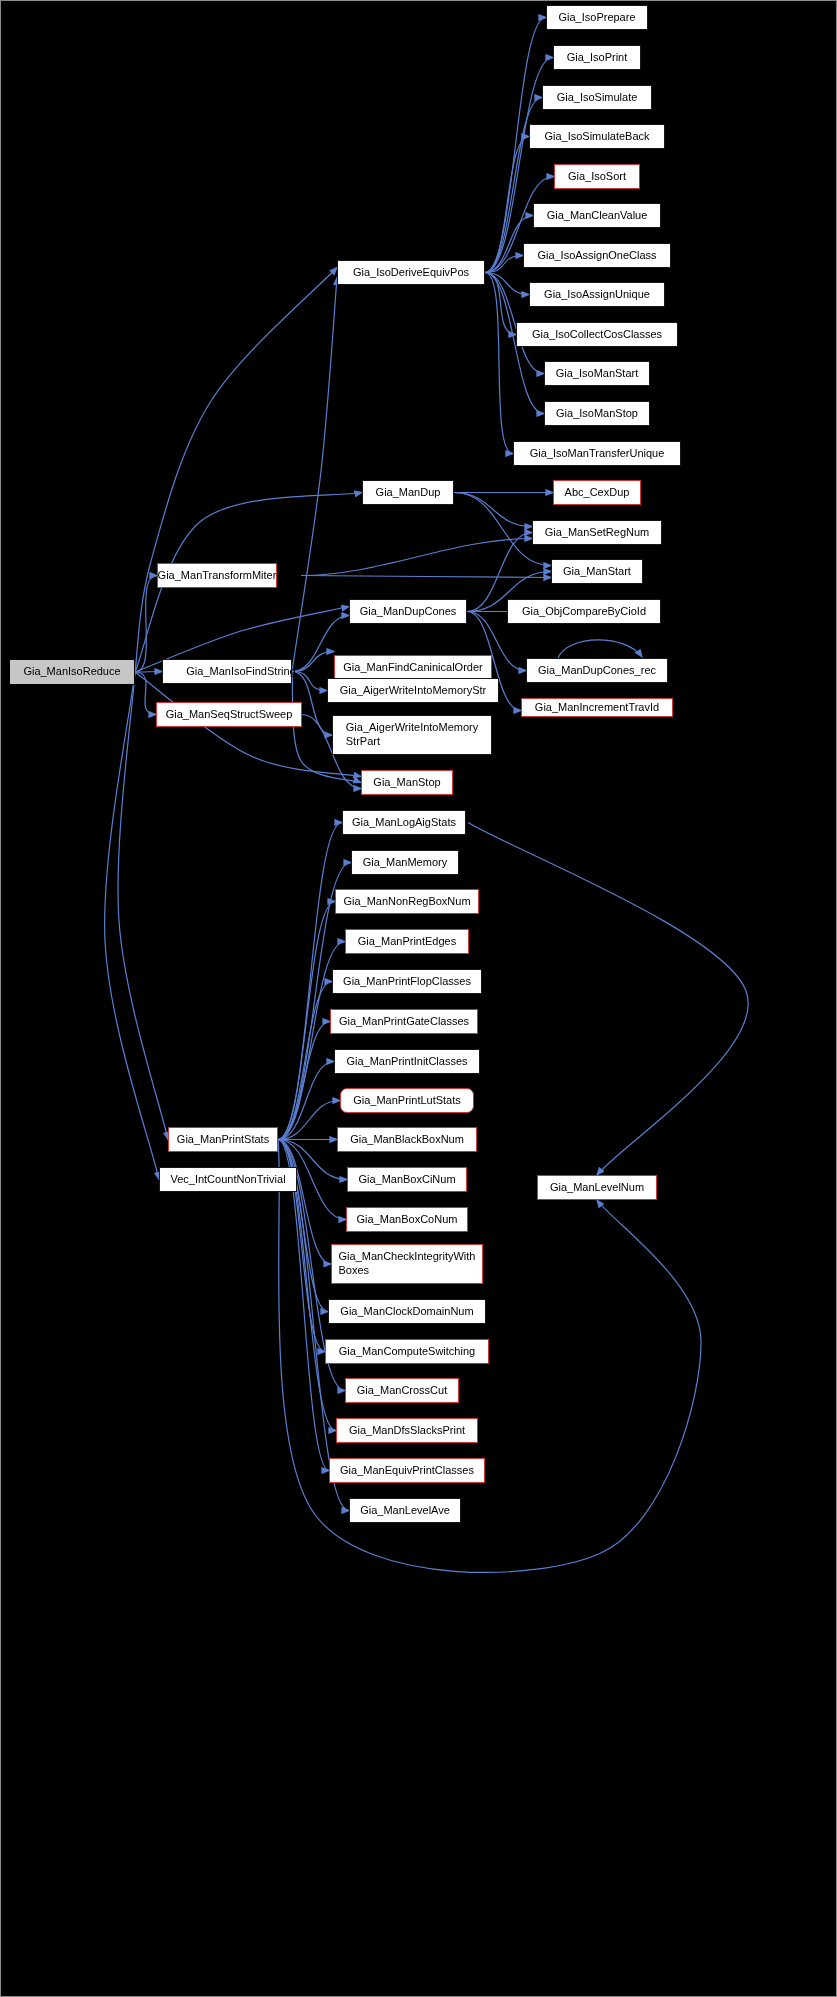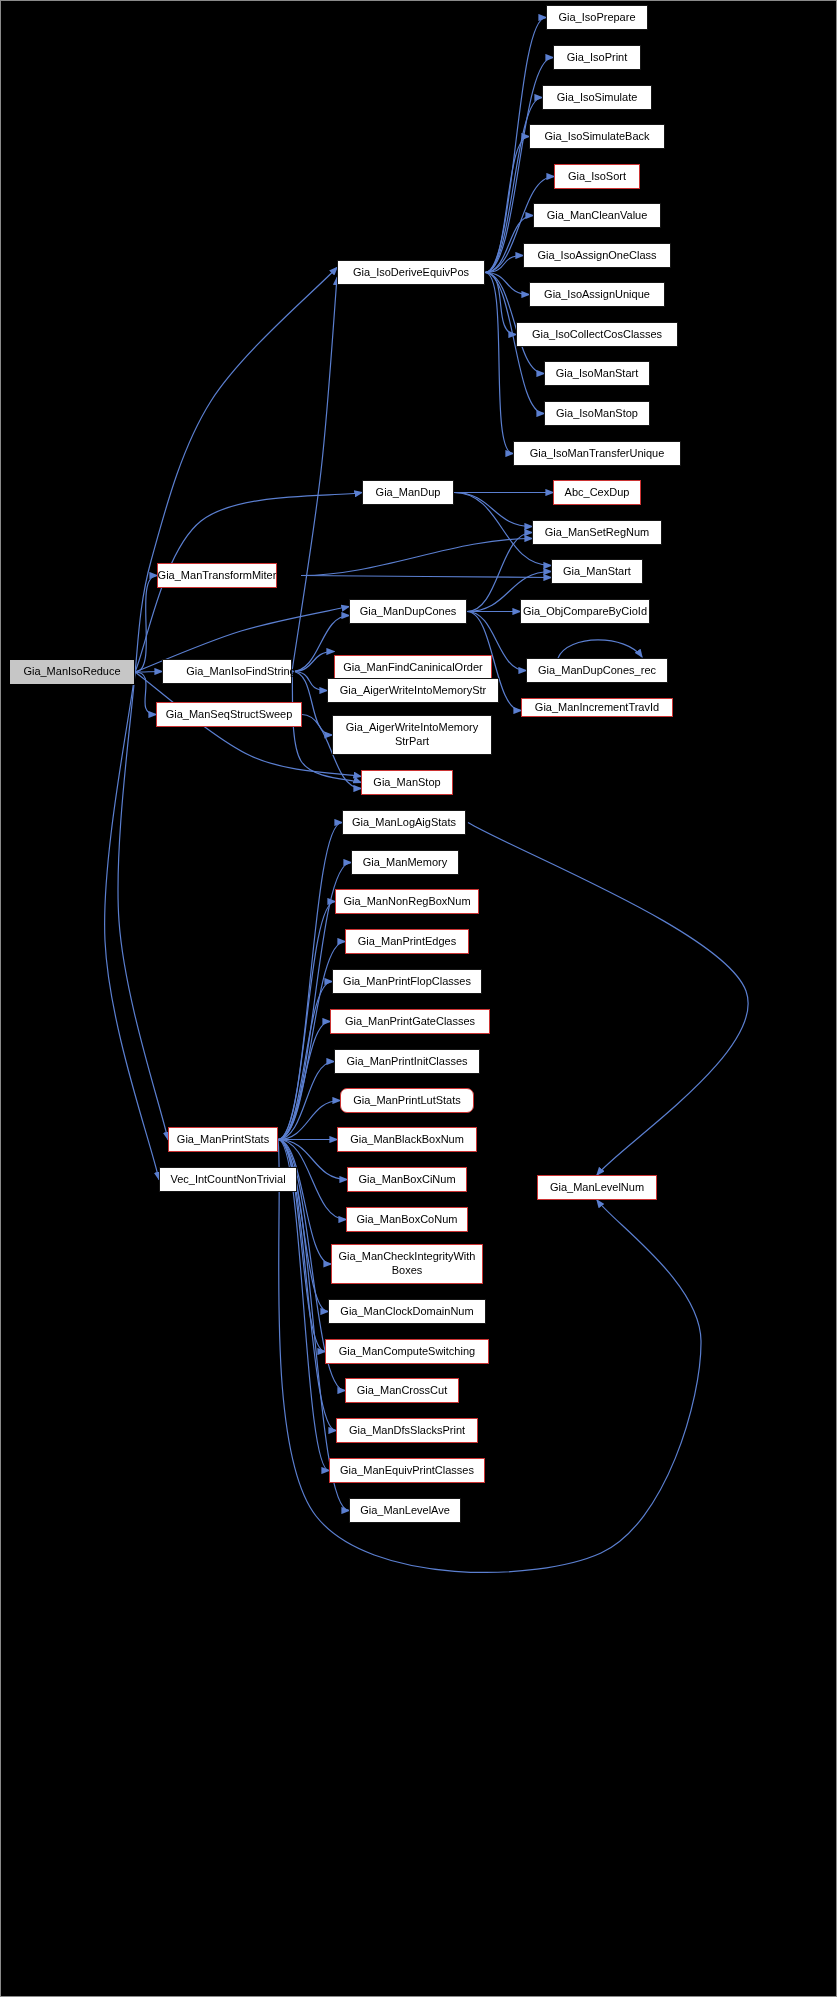--- a/index.html
+++ b/index.html
@@ -10,21 +10,20 @@
     border:1px solid #8a8a8a;
     box-sizing:border-box;
     font-family:"Liberation Sans", sans-serif;
     overflow:hidden;
   }
   #edge-layer { position:absolute; left:0; top:0; width:837px; height:1997px; }
   .edge { fill:none; stroke:var(--edge-color,#5b7fd0); stroke-width:1.2px; }
   .node {
     position:absolute;
     display:flex; align-items:center; justify-content:center;
-    text-align:center;
     background:#fff;
     border:1px solid #161616;
     color:#000;
     font-size:11px; line-height:1.25;
     white-space:pre-line;
     box-sizing:border-box;
     cursor:pointer;
   }
   .node.red { border-color:#cc3333; }
   .node.current { background:#c6c6c6; border-color:#000; font-weight:normal; }
@@ -112,21 +111,21 @@
     <div class="node red" style="left: 333px; top: 638px; width: 158px; height: 25px; margin-top: 16px;">Gia_ManFindCaninicalOrder</div>
     <div class="node plain" style="left: 326px; top: 677px; width: 172px; height: 25px;">Gia_AigerWriteIntoMemoryStr</div>
     <div class="node plain" style="left: 331px; top: 714px; width: 160px; height: 40px;">Gia_AigerWriteIntoMemory
 StrPart</div>
     <div class="node red" style="left: 360px; top: 769px; width: 92px; height: 25px;">Gia_ManStop</div>
     <div class="node plain" style="left: 341px; top: 809px; width: 124px; height: 25px;">Gia_ManLogAigStats</div>
     <div class="node plain" style="left: 350px; top: 849px; width: 108px; height: 25px;">Gia_ManMemory</div>
     <div class="node red" style="left: 334px; top: 888px; width: 144px; height: 25px;">Gia_ManNonRegBoxNum</div>
     <div class="node red" style="left: 344px; top: 928px; width: 124px; height: 25px;">Gia_ManPrintEdges</div>
     <div class="node plain" style="left: 331px; top: 968px; width: 150px; height: 25px;">Gia_ManPrintFlopClasses</div>
-    <div class="node red" style="left: 329px; top: 1008px; width: 160px; height: 25px;">Gia_ManPrintGateClasses</div>
+    <div class="node red" style="left: 329px; top: 1008px; width: 148px; height: 25px;">Gia_ManPrintGateClasses</div>
     <div class="node plain" style="left: 333px; top: 1048px; width: 146px; height: 25px;">Gia_ManPrintInitClasses</div>
     <div class="node red" style="left: 339px; top: 1087px; width: 134px; height: 25px; border-radius: 7px;">Gia_ManPrintLutStats</div>
     <div class="node red" style="left: 336px; top: 1126px; width: 140px; height: 25px;">Gia_ManBlackBoxNum</div>
     <div class="node red" style="left: 346px; top: 1166px; width: 120px; height: 25px;">Gia_ManBoxCiNum</div>
     <div class="node red" style="left: 345px; top: 1206px; width: 122px; height: 25px;">Gia_ManBoxCoNum</div>
     <div class="node red" style="left: 330px; top: 1243px; width: 152px; height: 40px;">Gia_ManCheckIntegrityWith
 Boxes</div>
     <div class="node plain" style="left: 327px; top: 1298px; width: 158px; height: 25px;">Gia_ManClockDomainNum</div>
     <div class="node red" style="left: 324px; top: 1338px; width: 164px; height: 25px;">Gia_ManComputeSwitching</div>
     <div class="node red" style="left: 344px; top: 1377px; width: 114px; height: 25px;">Gia_ManCrossCut</div>
@@ -141,17 +140,17 @@
     <div class="node plain" style="left: 532px; top: 202px; width: 128px; height: 25px;">Gia_ManCleanValue</div>
     <div class="node plain" style="left: 522px; top: 242px; width: 148px; height: 25px;">Gia_IsoAssignOneClass</div>
     <div class="node plain" style="left: 528px; top: 281px; width: 136px; height: 25px;">Gia_IsoAssignUnique</div>
     <div class="node plain" style="left: 515px; top: 321px; width: 162px; height: 25px;">Gia_IsoCollectCosClasses</div>
     <div class="node plain" style="left: 543px; top: 360px; width: 106px; height: 25px;">Gia_IsoManStart</div>
     <div class="node plain" style="left: 543px; top: 400px; width: 106px; height: 25px;">Gia_IsoManStop</div>
     <div class="node plain" style="left: 512px; top: 440px; width: 168px; height: 25px;">Gia_IsoManTransferUnique</div>
     <div class="node red" style="left: 552px; top: 479px; width: 88px; height: 25px;">Abc_CexDup</div>
     <div class="node plain" style="left: 531px; top: 519px; width: 130px; height: 25px;">Gia_ManSetRegNum</div>
     <div class="node plain" style="left: 550px; top: 558px; width: 92px; height: 25px;">Gia_ManStart</div>
-    <div class="node plain" style="left: 519px; top: 598px; width: 130px; height: 25px;">Gia_ObjCompareByCioId</div>
+    <div class="node plain" style="left: 506px; top: 598px; width: 154px; height: 25px;">Gia_ObjCompareByCioId</div>
     <div class="node plain" style="left: 525px; top: 657px; width: 142px; height: 25px;">Gia_ManDupCones_rec</div>
     <div class="node red" style="left: 520px; top: 697px; width: 152px; height: 19px;">Gia_ManIncrementTravId</div>
     <div class="node red" style="left: 536px; top: 1174px; width: 120px; height: 25px;">Gia_ManLevelNum</div>
   </div>
 
 </body></html>

